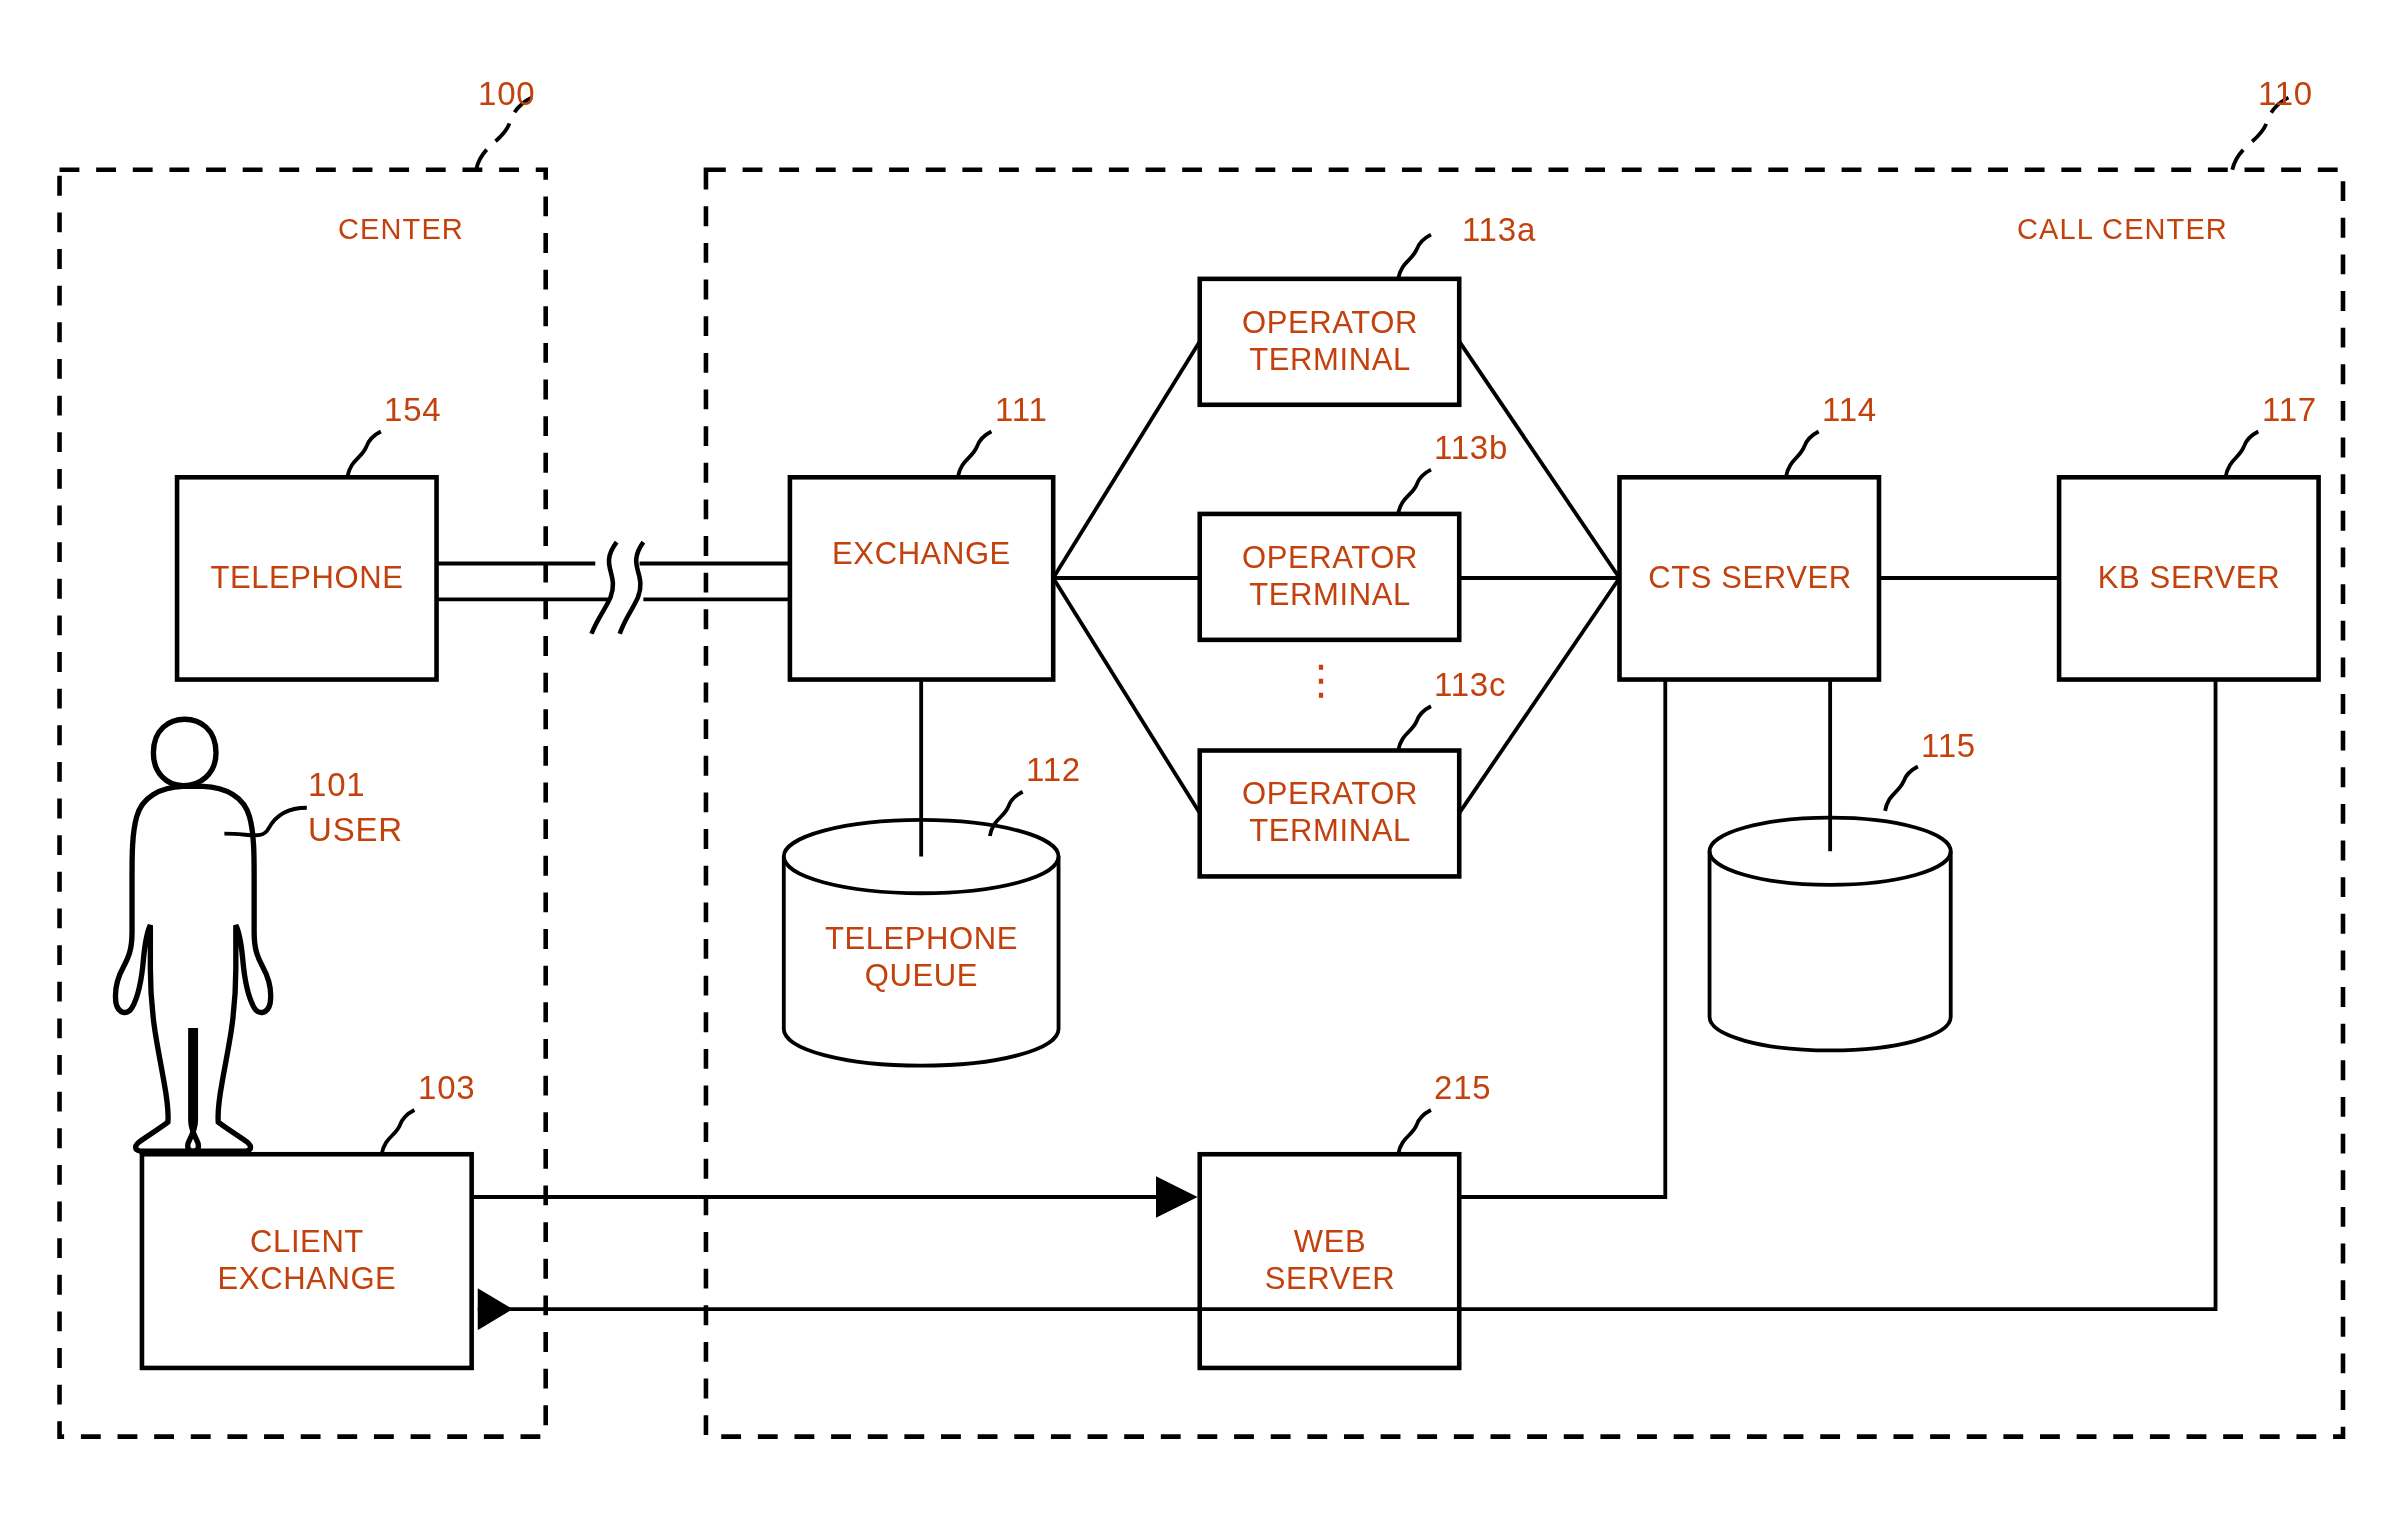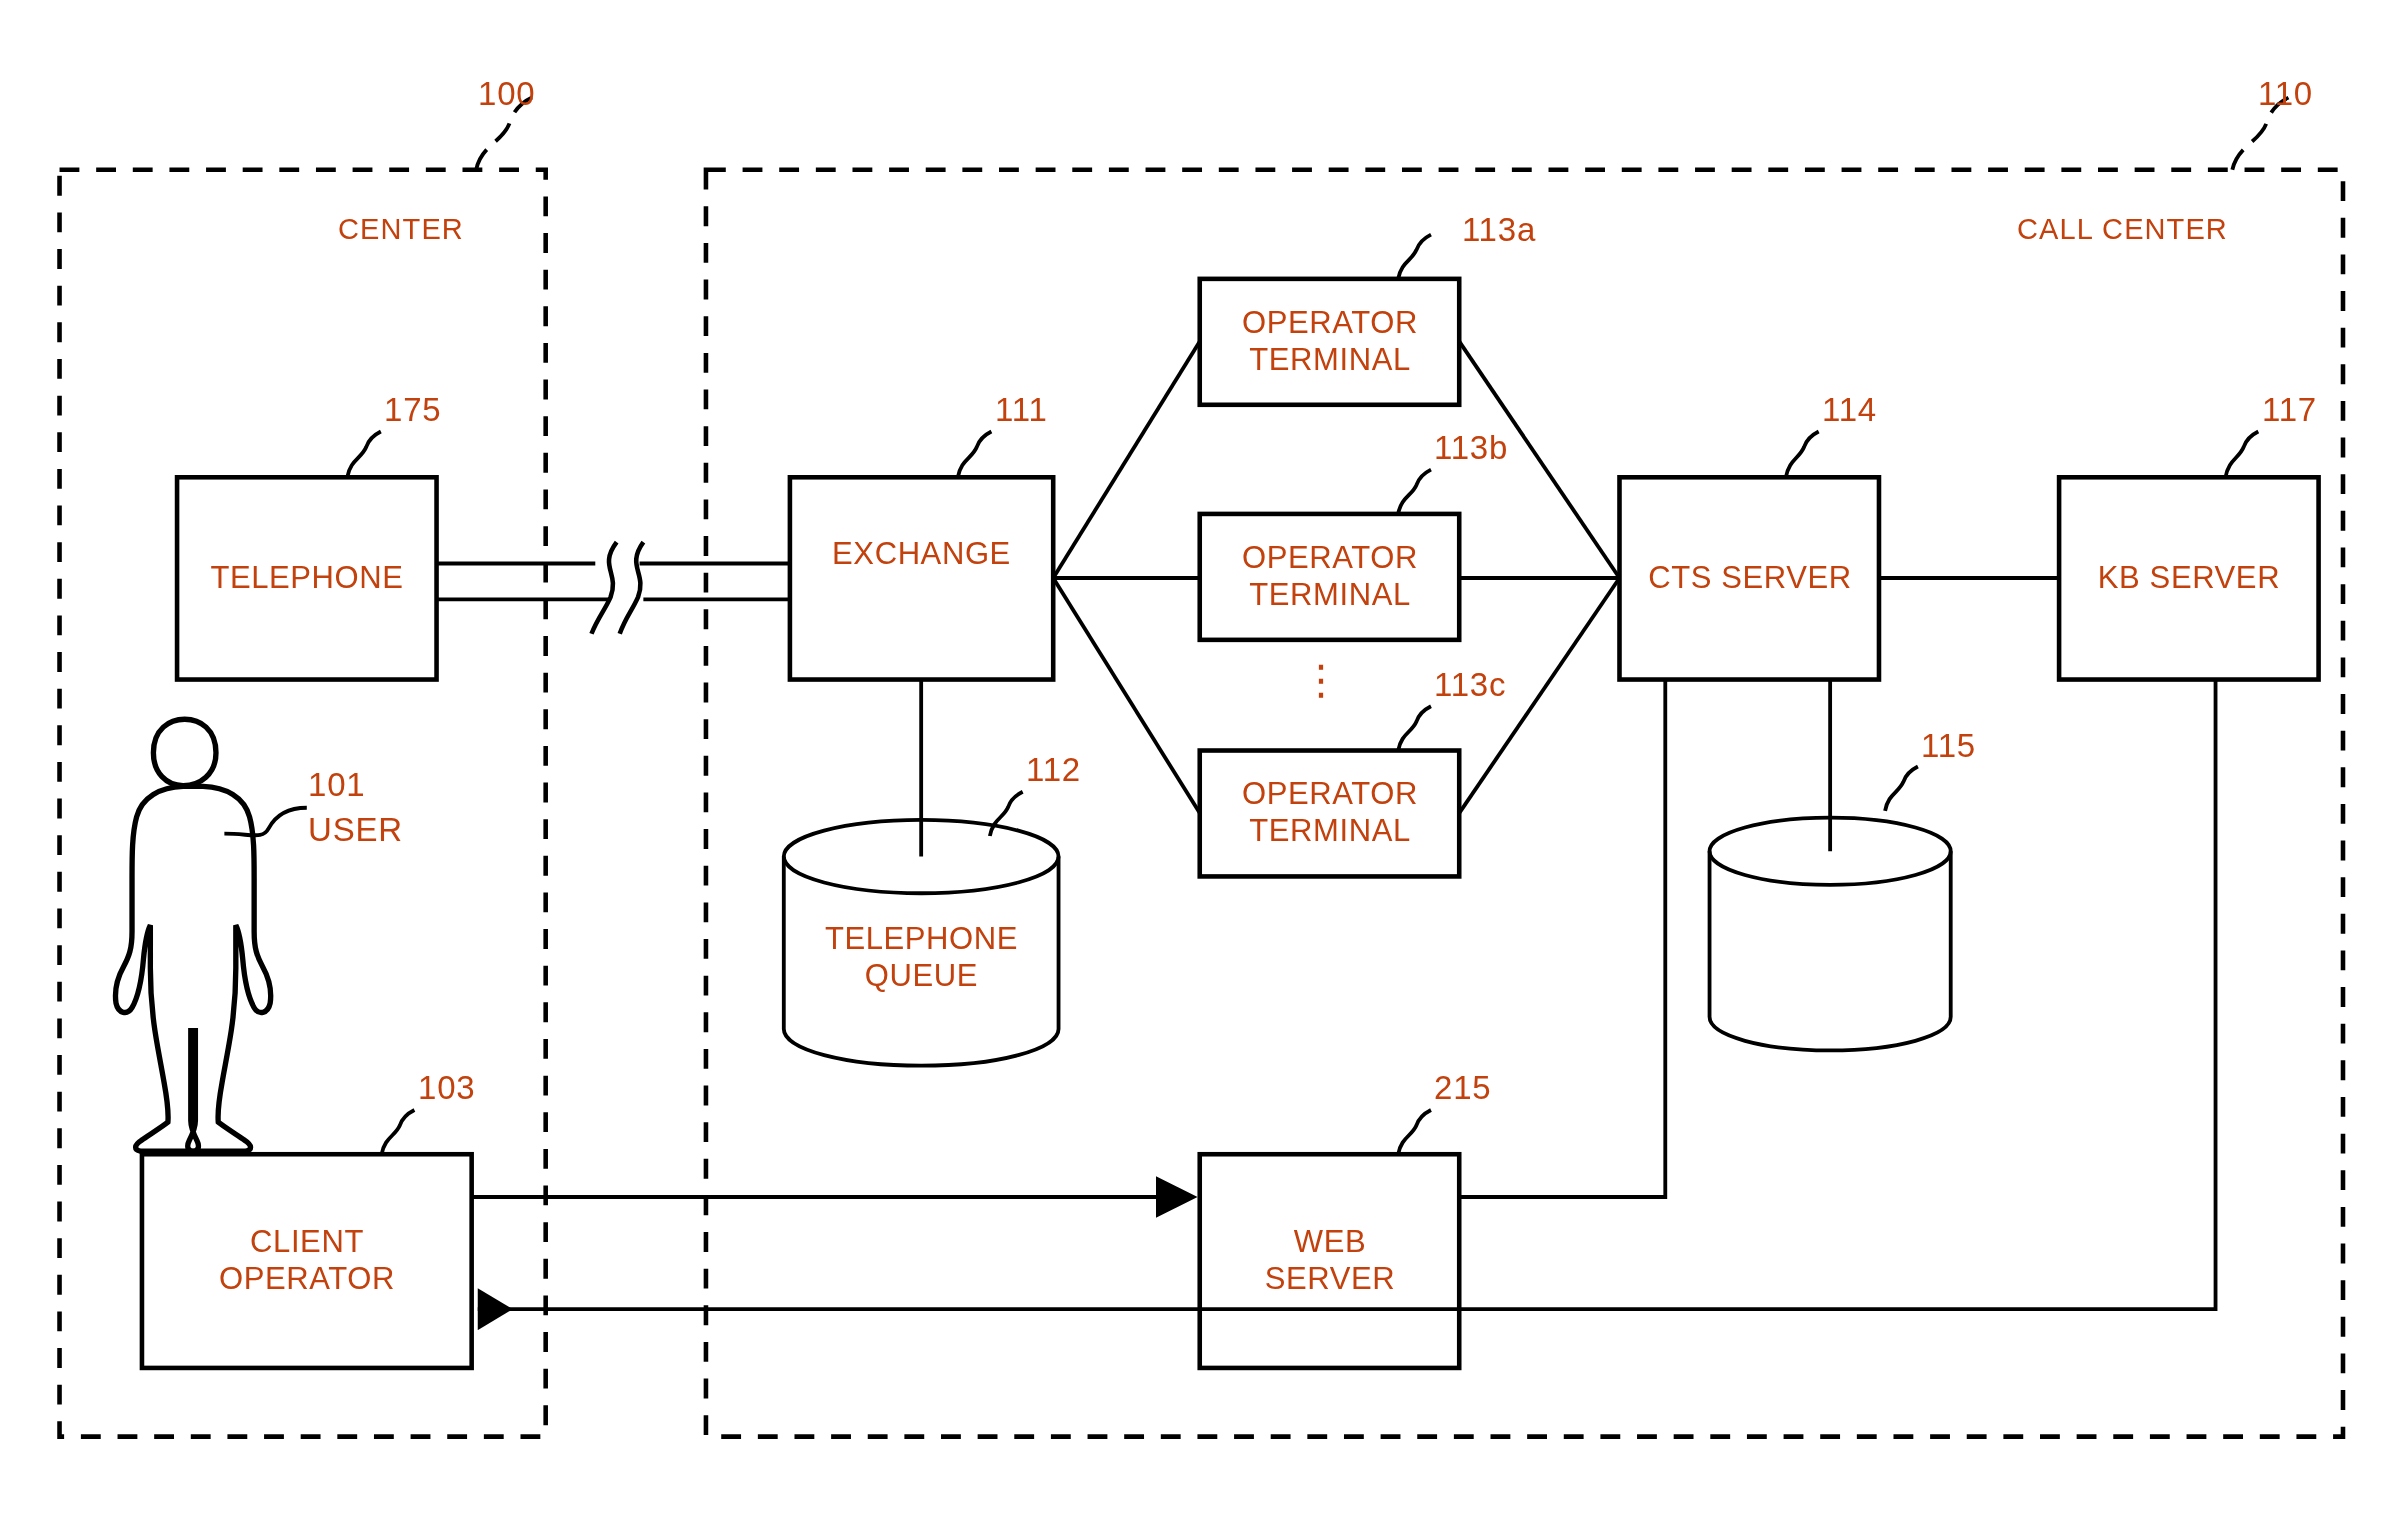--- a/index.html
+++ b/index.html
@@ -197,24 +197,24 @@
   <div class="lbl zone-title" style="left:302px; top:212px; width:198px;">CENTER</div>
   <div class="lbl zone-title" style="left:1962px; top:212px; width:321px;">CALL CENTER</div>
 
   <div class="lbl ref" style="left:478px; top:75px; width:92px; text-align:left;">100</div>
   <div class="lbl ref" style="left:2258px; top:75px; width:92px; text-align:left;">110</div>
 
   <div class="lbl ref-user" style="left:308px; top:766px; width:168px;">101</div>
   <div class="lbl ref-user" style="left:308px; top:811px; width:168px;">USER</div>
 
   <div class="lbl box-title centerbox" style="left:177px; top:477px; width:260px; height:202px;">TELEPHONE</div>
-  <div class="lbl ref" style="left:384px; top:391px; width:107px; text-align:left;">175</div>
+  <div class="lbl ref" style="left:384px; top:391px; width:107px; text-align:left;">154</div>
 
   <div class="lbl box-title centerbox" style="left:142px; top:1154px; width:330px; height:214px;">CLIENT
-OPERATOR</div>
+EXCHANGE</div>
   <div class="lbl ref" style="left:418px; top:1069px; width:107px; text-align:left;">103</div>
 
   <div class="lbl box-title centerbox" style="left:790px; top:453px; width:263px; height:202px;">EXCHANGE</div>
   <div class="lbl ref" style="left:995px; top:391px; width:107px; text-align:left;">111</div>
 
   <div class="lbl box-title centerbox" style="left:784px; top:893px; width:275px; height:130px;">TELEPHONE
 QUEUE</div>
   <div class="lbl ref" style="left:1026px; top:751px; width:107px; text-align:left;">112</div>
 
   <div class="lbl box-title centerbox" style="left:1200px; top:279px; width:260px; height:126px;">OPERATOR

